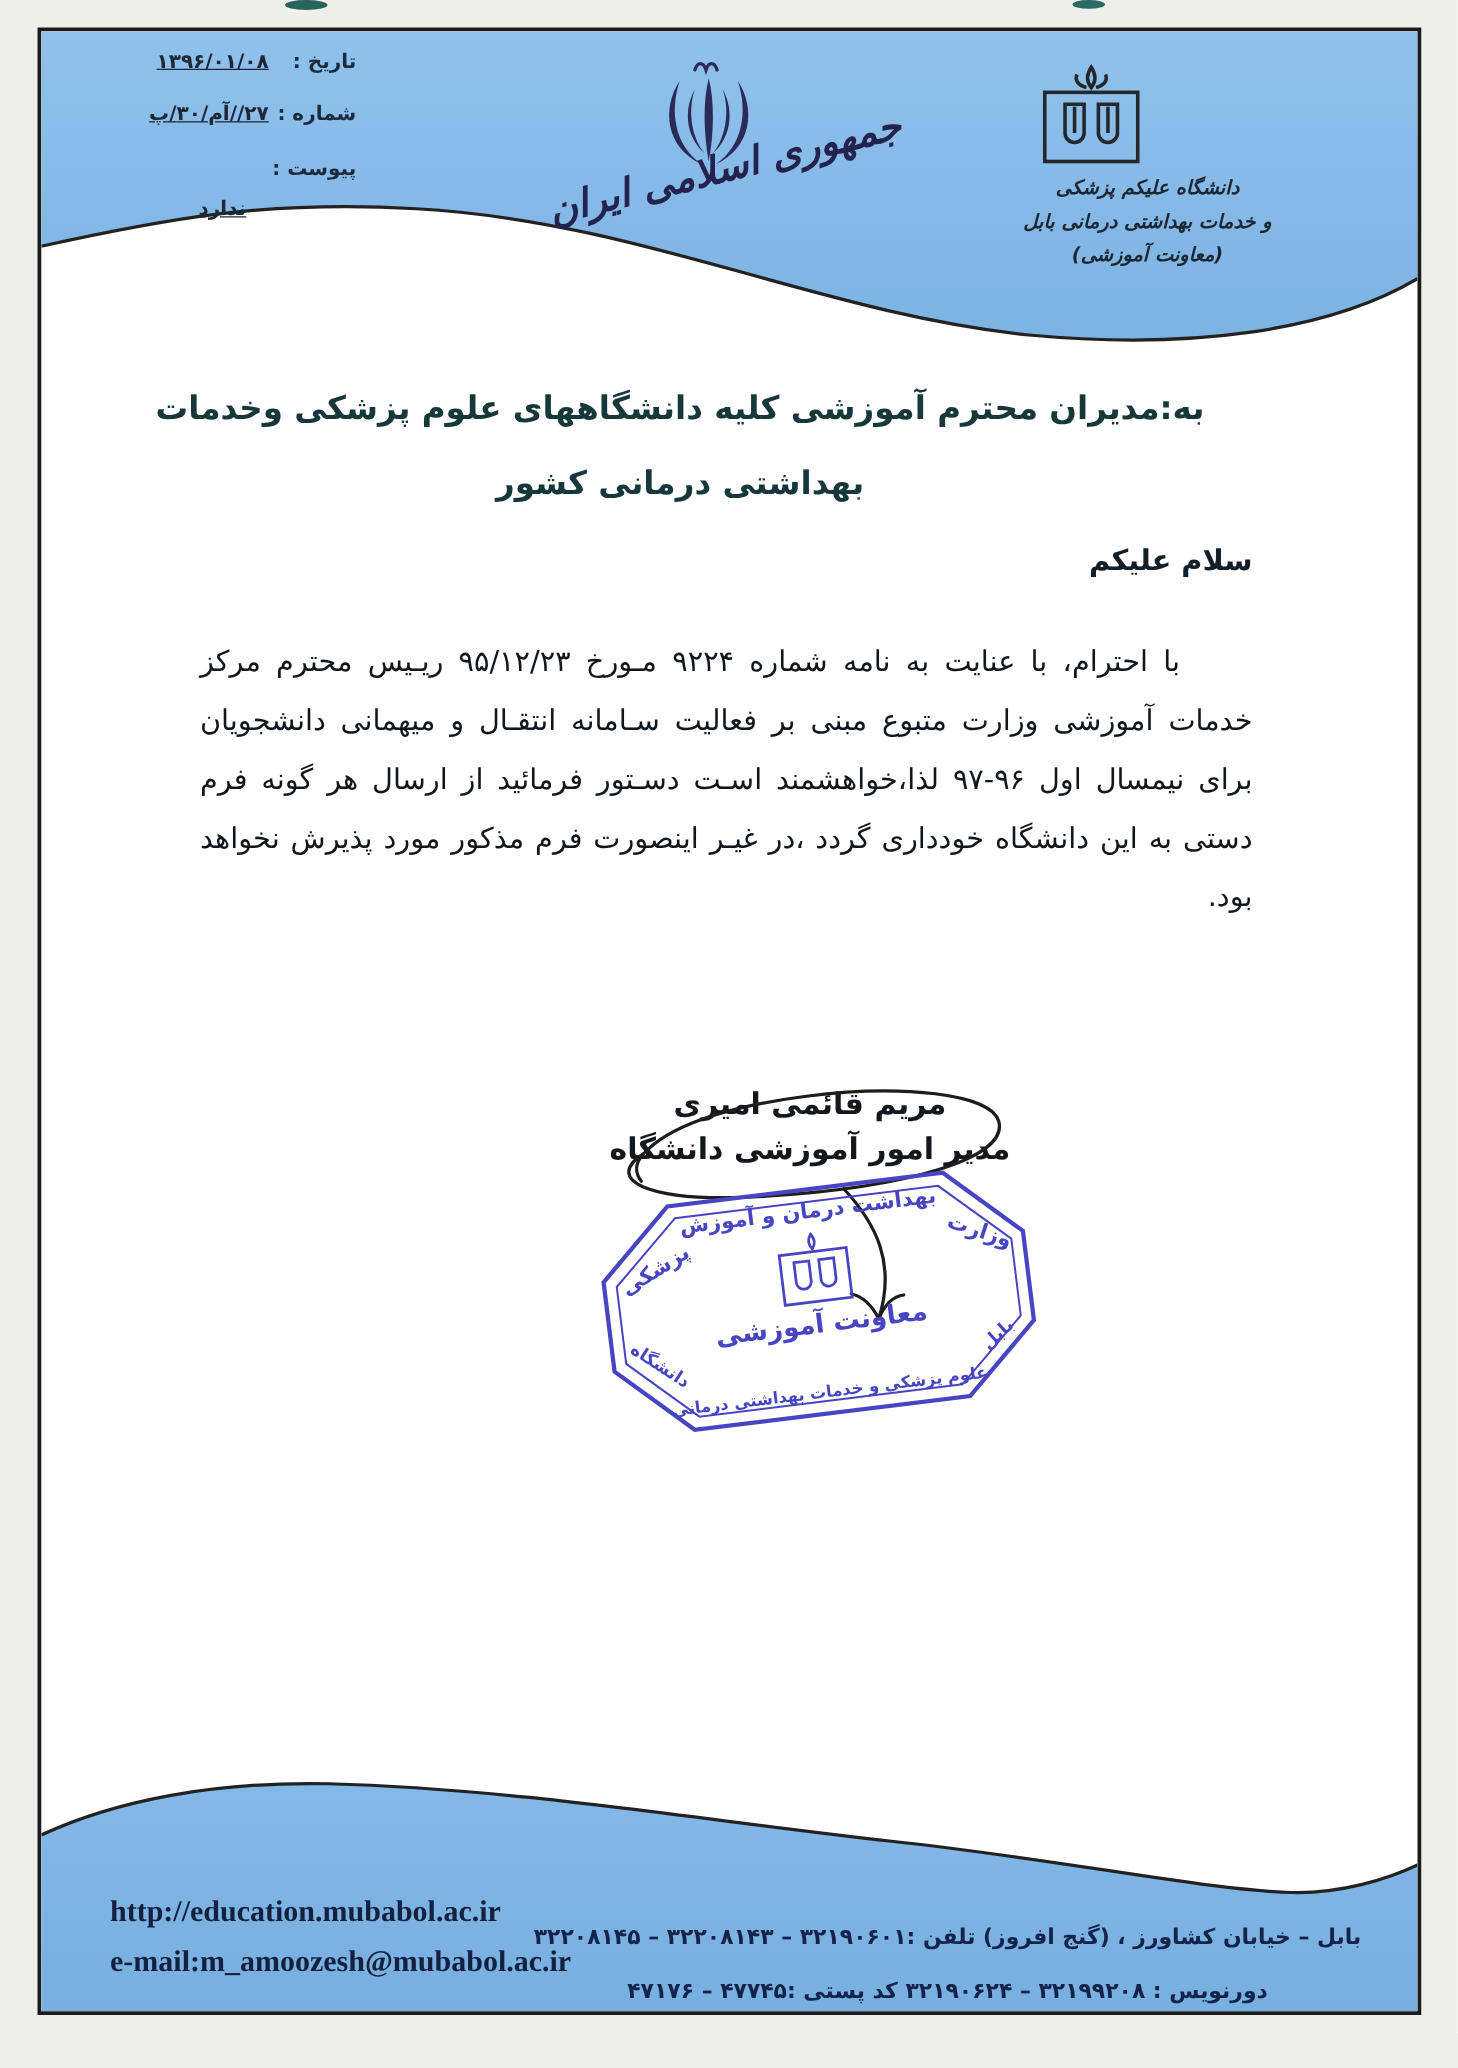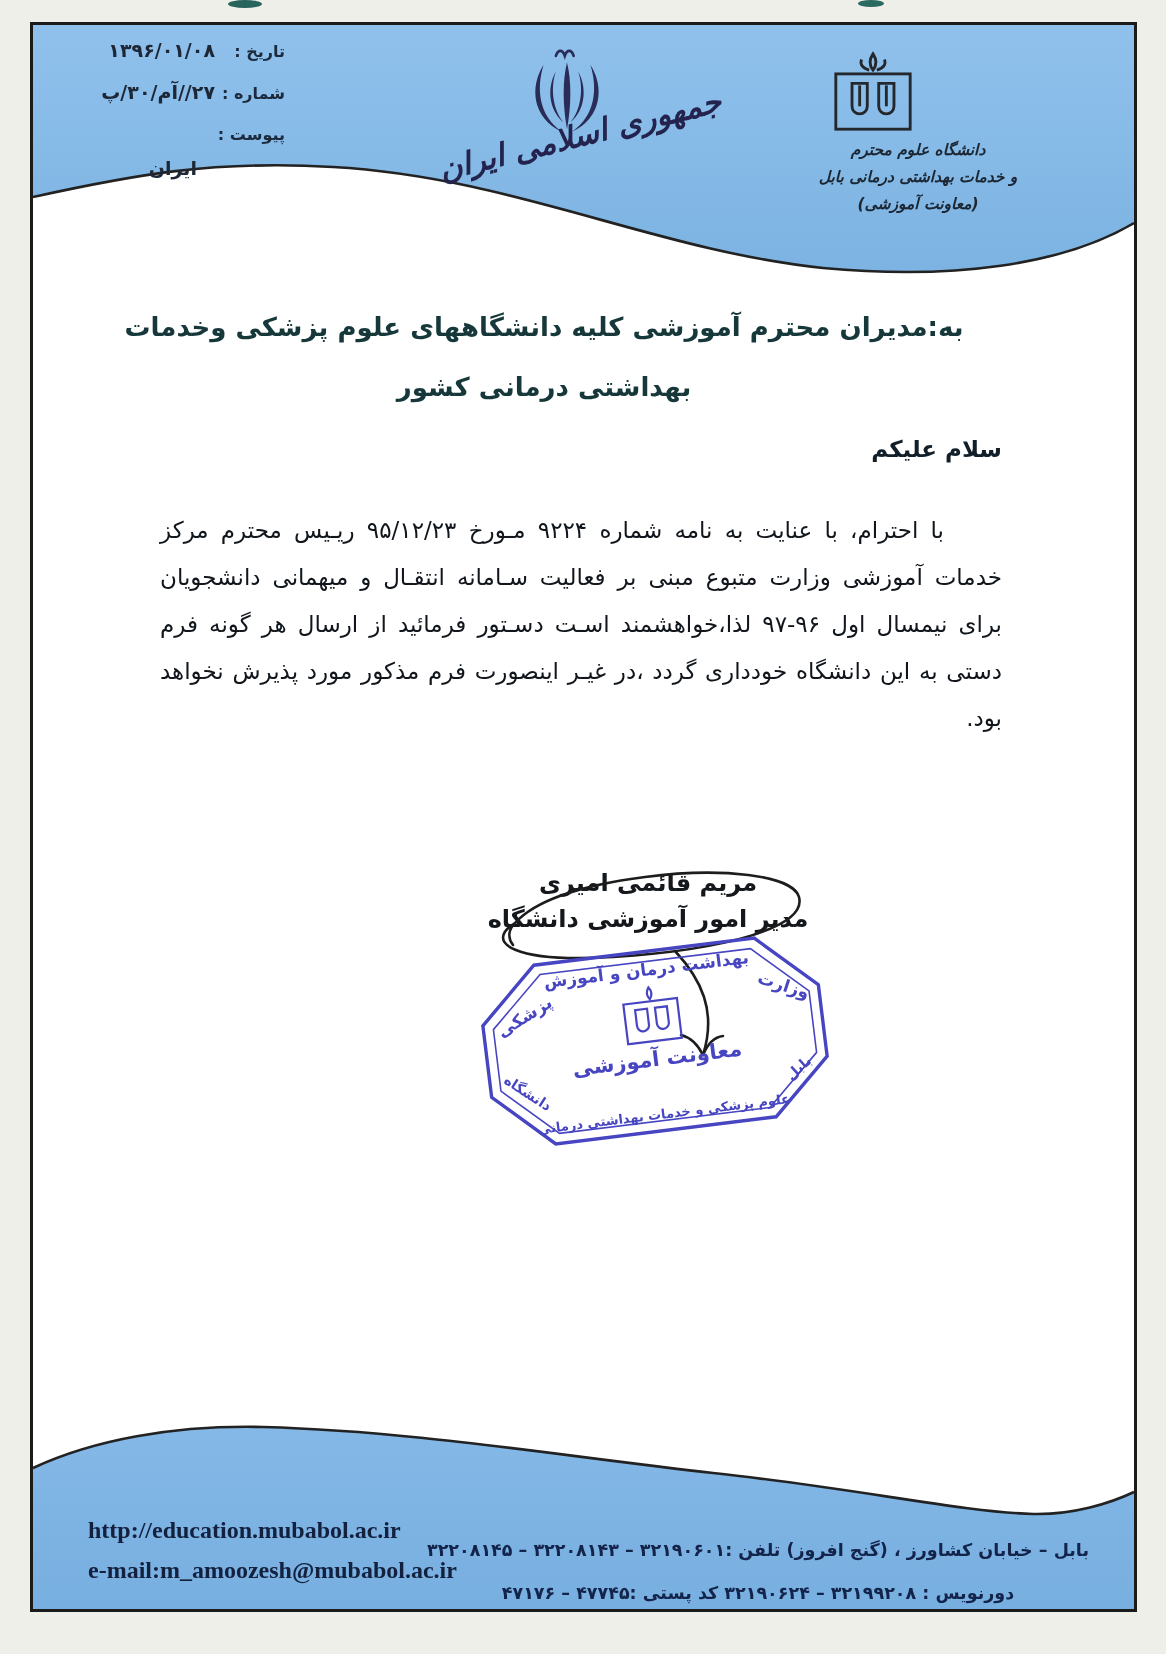--- a/index.html
+++ b/index.html
@@ -12,21 +12,21 @@
   #frame{
     position:absolute;left:30px;top:22px;width:1101px;height:1584px;
     border:3px solid #1b1b1b;background:#ffffff;overflow:hidden;
   }
   #waves{position:absolute;left:0;top:0;width:1101px;height:1584px;}
   .abs{position:absolute;}
   
   #meta{left:22px;top:8px;width:230px;direction:rtl;color:#1d2736;}
   .meta-row{position:absolute;right:0;display:flex;direction:rtl;align-items:baseline;}
   .meta-label{font-size:16px;font-weight:bold;width:70px;color:#1c2a3e;}
-  .meta-value{font-size:19px;font-weight:bold;letter-spacing:1px;white-space:nowrap;}
+  .meta-value{font-size:16px;font-weight:bold;letter-spacing:1px;white-space:nowrap;text-decoration:underline;}
   
   #calligraphy{
     left:392px;top:92px;width:310px;text-align:center;
     transform:rotate(-14deg);
     font-size:31px;font-weight:bold;font-style:italic;
     color:#23234d;direction:rtl;white-space:nowrap;
   }
   #univ-text{
     left:765px;top:112px;width:240px;text-align:center;direction:rtl;
     font-size:15.5px;font-weight:bold;font-style:italic;line-height:27px;color:#1c2733;
@@ -97,21 +97,21 @@
         <span class="meta-value">۱۳۹۶/۰۱/۰۸</span>
       </div>
       <div class="meta-row" style="top:48px;">
         <span class="meta-label">شماره :</span>
         <span class="meta-value">۲۷//آم/۳۰/پ</span>
       </div>
       <div class="meta-row" style="top:92px;">
         <span class="meta-label">پیوست :</span>
       </div>
       <div class="meta-row" style="top:124px;right:88px;">
-        <span class="meta-value">ایران</span>
+        <span class="meta-value">ندارد</span>
       </div>
     </div>
 
     <svg class="abs" style="left:478px;top:22px;" width="112" height="100" viewBox="0 0 100 90" xmlns="http://www.w3.org/2000/svg">
       <g fill="#2b2b57">
         <path d="M50 14 C46 30 46 52 50 74 C54 52 54 30 50 14 Z"></path>
         <path d="M40 22 C32 36 33 56 47 68 C37 56 35 36 40 22 Z"></path>
         <path d="M60 22 C68 36 67 56 53 68 C63 56 65 36 60 22 Z"></path>
         <path d="M29 16 C16 36 19 64 45 76 C25 62 22 38 29 16 Z"></path>
         <path d="M71 16 C84 36 81 64 55 76 C75 62 78 38 71 16 Z"></path>
@@ -126,21 +126,21 @@
         <path d="M33 9 C31 14 34 18 41 20"></path>
         <path d="M57 9 C59 14 56 18 49 20"></path>
         <rect x="6" y="24" width="78" height="58"></rect>
         <path d="M23 34 v24 a8 8 0 0 0 16 0 v-24 z"></path>
         <path d="M51 34 v24 a8 8 0 0 0 16 0 v-24 z"></path>
         <line x1="31" y1="36" x2="31" y2="58"></line>
         <line x1="59" y1="36" x2="59" y2="58"></line>
       </g>
     </svg>
     <div id="univ-text" class="abs">
-      <div>دانشگاه علوم محترم</div>
+      <div>دانشگاه علیکم پزشکی</div>
       <div>و خدمات بهداشتی درمانی بابل</div>
       <div>(معاونت آموزشی)</div>
     </div>
 
     <div id="title" class="abs">
       <div>به:مدیران محترم آموزشی کلیه دانشگاههای علوم پزشکی وخدمات</div>
       <div>بهداشتی درمانی کشور</div>
     </div>
     <div id="salutation" class="abs">سلام علیکم</div>
     <div id="paragraph" class="abs">با احترام، با عنایت به نامه شماره ۹۲۲۴ مـورخ ۹۵/۱۲/۲۳ ریـیس محترم مرکز خدمات آموزشی وزارت متبوع مبنی بر فعالیت سـامانه انتقـال و میهمانی دانشجویان برای نیمسال اول ۹۶-۹۷ لذا،خواهشمند اسـت دسـتور فرمائید از ارسال هر گونه فرم دستی به این دانشگاه خودداری گردد ،در غیـر اینصورت فرم مذکور مورد پذیرش نخواهد بود.</div>

